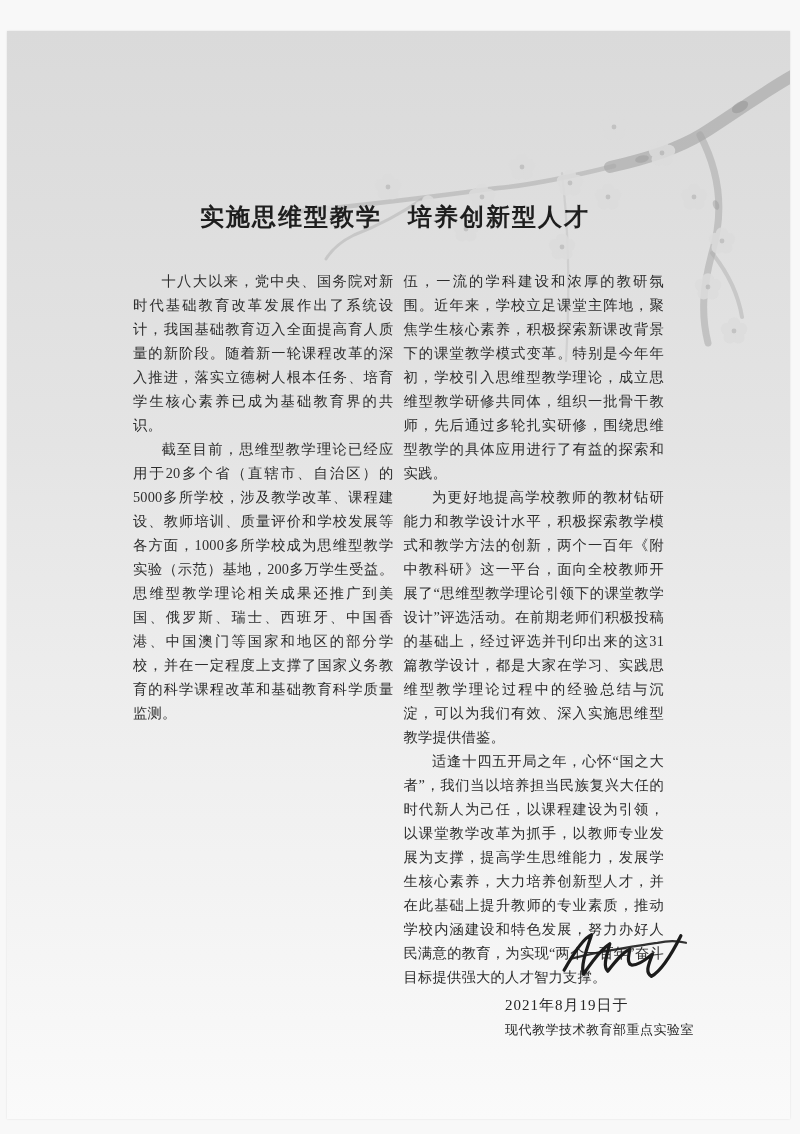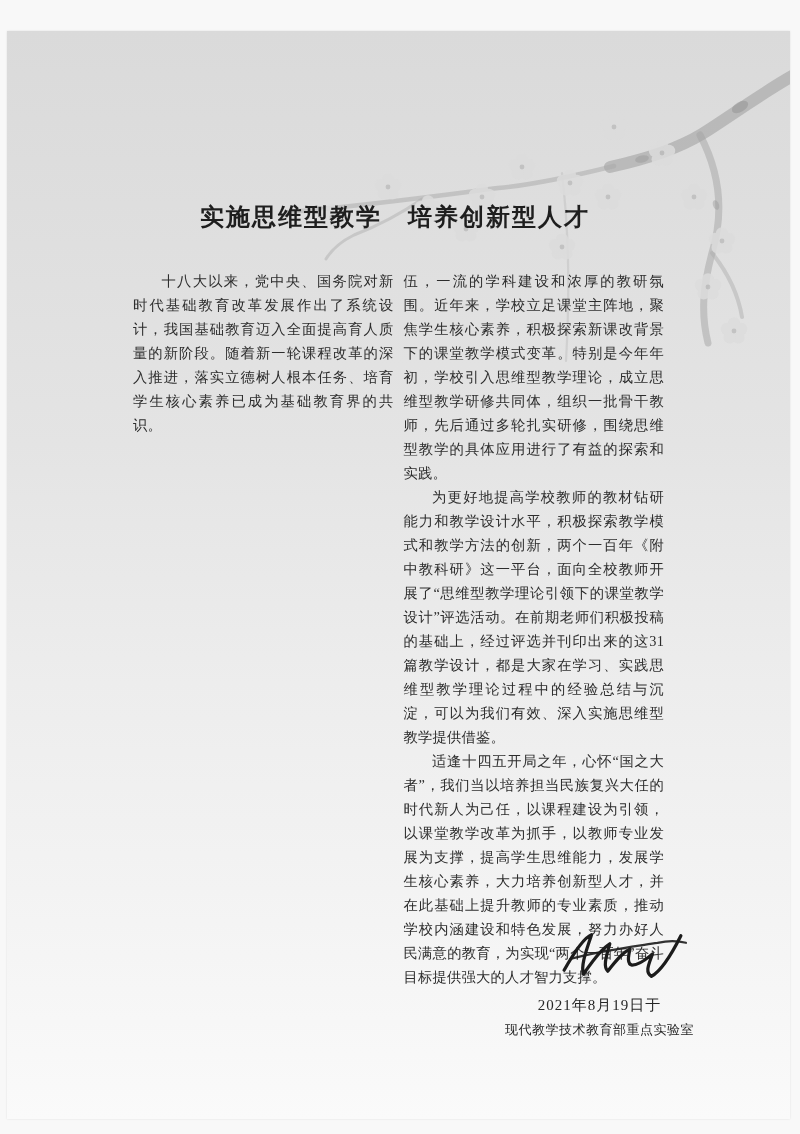--- a/index.html
+++ b/index.html
@@ -29,21 +29,21 @@
   .col{
     width:260.5px;
     font-size:14.3px;line-height:24px;
     text-align:justify;color:#2d2d2d;
     letter-spacing:0.2px;
   }
   .col p{margin:0;}
   .col p.indent{text-indent:2em;}
   .colophon{
     position:absolute;top:896px;right:96px;
-    text-align:center;color:#262626;
+    color:#262626;
   }
   .signature{
     display:block;width:132px;height:60px;
     margin:0 4px 6px auto;
   }
   .colophon-date{
     font-size:15px;line-height:24px;letter-spacing:1px;
   }
   .colophon-place{
     font-size:13px;line-height:26px;letter-spacing:0.5px;
@@ -97,20 +97,21 @@
       <use href="#blossom" x="62" y="182"></use>
       <use href="#blossom" x="292" y="212"></use>
     </g>
   </svg>
 
   <h1 class="doc-title">实施思维型教学　培养创新型人才</h1>
 
   <div class="columns">
     <div class="col">
         <p class="indent">十八大以来，党中央、国务院对新时代基础教育改革发展作出了系统设计，我国基础教育迈入全面提高育人质量的新阶段。随着新一轮课程改革的深入推进，落实立德树人根本任务、培育学生核心素养已成为基础教育界的共识。</p>
+        <p class="indent">截至目前，思维型教学理论已经应用于20多个省（直辖市、自治区）的5000多所学校，涉及教学改革、课程建设、教师培训、质量评价和学校发展等各方面，1000多所学校成为思维型教学实验（示范）基地，200多万学生受益。思维型教学理论相关成果还推广到美国、俄罗斯、瑞士、西班牙、中国香港、中国澳门等国家和地区的部分学校，并在一定程度上支撑了国家义务教育的科学课程改革和基础教育科学质量监测。</p>
       </div>
     <div class="col">
         <p>伍，一流的学科建设和浓厚的教研氛围。近年来，学校立足课堂主阵地，聚焦学生核心素养，积极探索新课改背景下的课堂教学模式变革。特别是今年年初，学校引入思维型教学理论，成立思维型教学研修共同体，组织一批骨干教师，先后通过多轮扎实研修，围绕思维型教学的具体应用进行了有益的探索和实践。</p>
         <p class="indent">为更好地提高学校教师的教材钻研能力和教学设计水平，积极探索教学模式和教学方法的创新，两个一百年《附中教科研》这一平台，面向全校教师开展了“思维型教学理论引领下的课堂教学设计”评选活动。在前期老师们积极投稿的基础上，经过评选并刊印出来的这31篇教学设计，都是大家在学习、实践思维型教学理论过程中的经验总结与沉淀，可以为我们有效、深入实施思维型教学提供借鉴。</p>
         <p class="indent">适逢十四五开局之年，心怀“国之大者”，我们当以培养担当民族复兴大任的时代新人为己任，以课程建设为引领，以课堂教学改革为抓手，以教师专业发展为支撑，提高学生思维能力，发展学生核心素养，大力培养创新型人才，并在此基础上提升教师的专业素质，推动学校内涵建设和特色发展，努力办好人民满意的教育，为实现“两个一百年”奋斗目标提供强大的人才智力支撑。</p>
       </div>
   </div>
 
   <div class="colophon">
     <svg class="signature" viewBox="0 0 130 58" aria-hidden="true">

